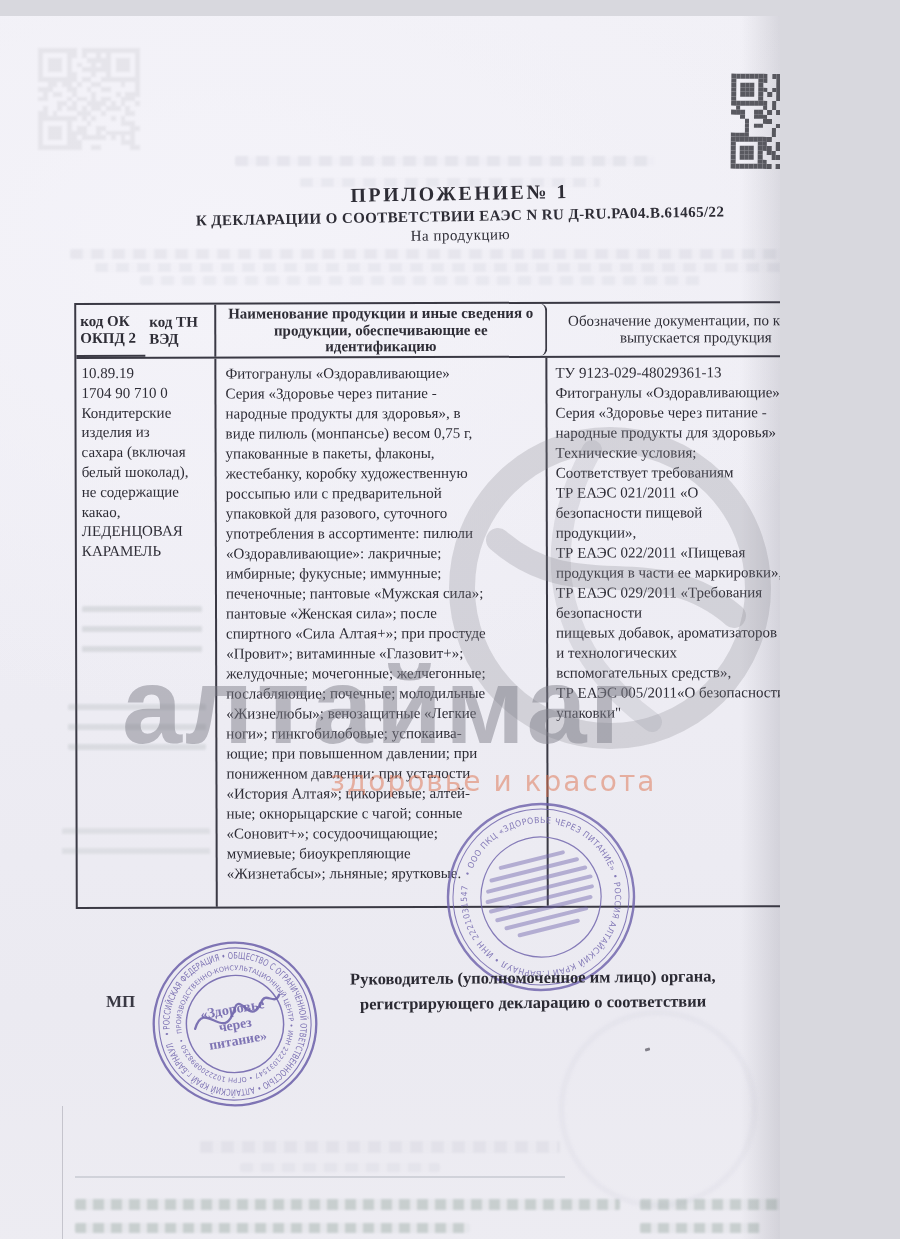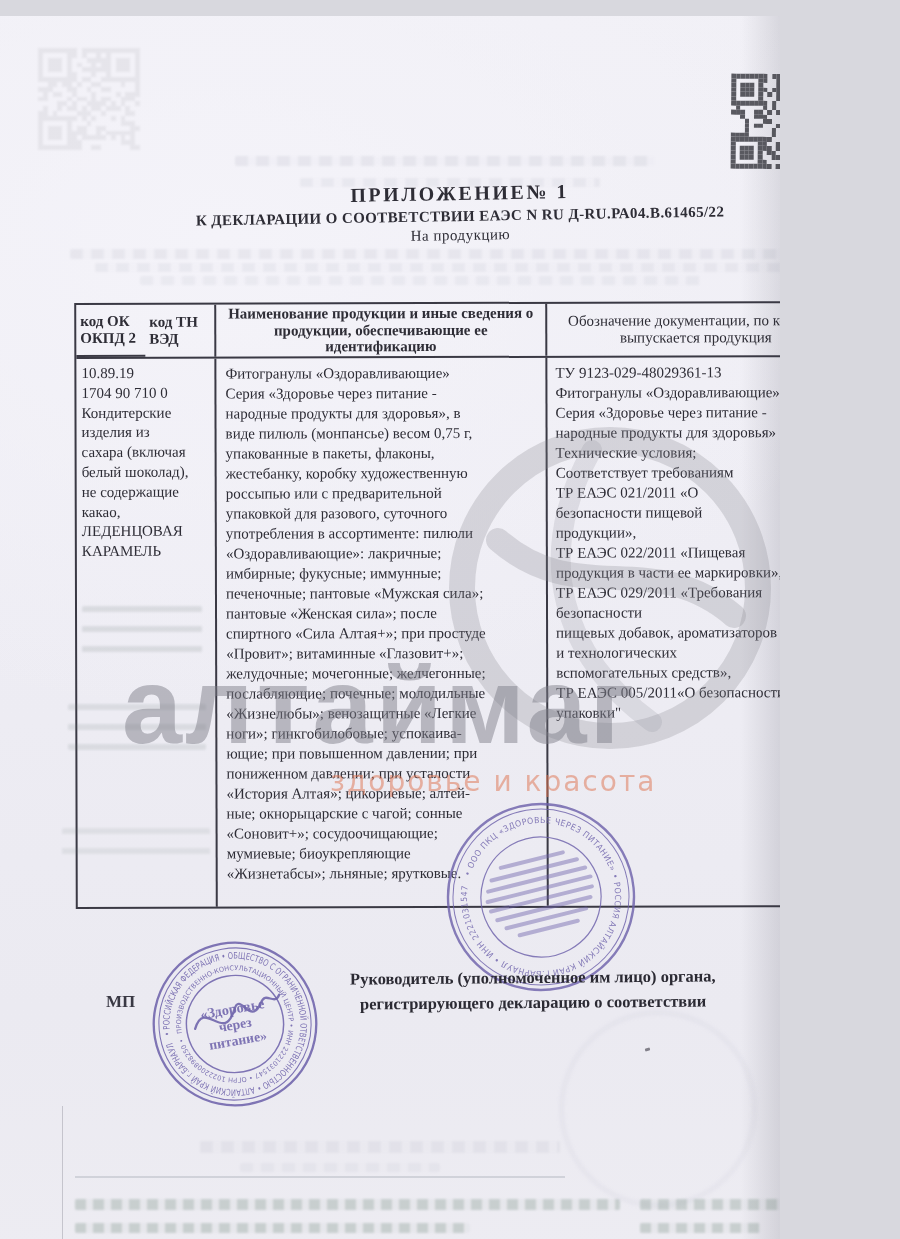--- a/index.html
+++ b/index.html
@@ -20,21 +20,21 @@
   
   .dtable{position:absolute;left:75px;top:286px;width:768px;border:2px solid #39384390;outline:0;transform:rotate(-.15deg);
           border-color:#3a3944;background:transparent;}
   .trow{display:flex;}
   .thead{height:52px;border-bottom:2px solid #3a3944;}
   .cell{box-sizing:border-box;}
   .c1w{width:140px;border-right:2px solid #3a3944;display:flex;flex-direction:row;}
   .c1a,.c1b{flex:1;display:flex;align-items:center;padding:0 4px;font-weight:bold;font-size:15px;}
   .c1a{border-bottom:2px solid #3a3944;}
   .c2h{width:331px;border-right:2px solid #3a3944;display:flex;align-items:center;justify-content:center;
-       text-align:center;font-weight:bold;font-size:15px;line-height:1.12;padding:2px 8px;}
+       text-align:center;font-weight:bold;font-size:15px;line-height:1.12;padding:2px 8px;border-radius:7px;}
   .c3h{flex:1;display:flex;align-items:center;justify-content:center;text-align:center;
        font-weight:normal;font-size:15px;line-height:1.15;padding:2px 8px;}
   .tbody{min-height:548px;}
   .c1{width:140px;border-right:2px solid #3a3944;padding:5px 3px 5px 5px;font-size:15px;line-height:1.32;white-space:pre-line;}
   .c2{width:331px;border-right:2px solid #3a3944;padding:5px 6px 5px 9px;font-size:15px;line-height:1.335;white-space:pre-line;}
   .c3{flex:1;padding:5px 4px 5px 8px;font-size:15px;line-height:1.335;white-space:pre-line;}
   
   .wm{position:absolute;pointer-events:none;}
   .wm-brand{left:122px;top:636px;font-family:Liberation Sans, sans-serif;font-weight:bold;
             font-size:108px;letter-spacing:3px;color:rgba(124,123,133,.48);line-height:1;}

